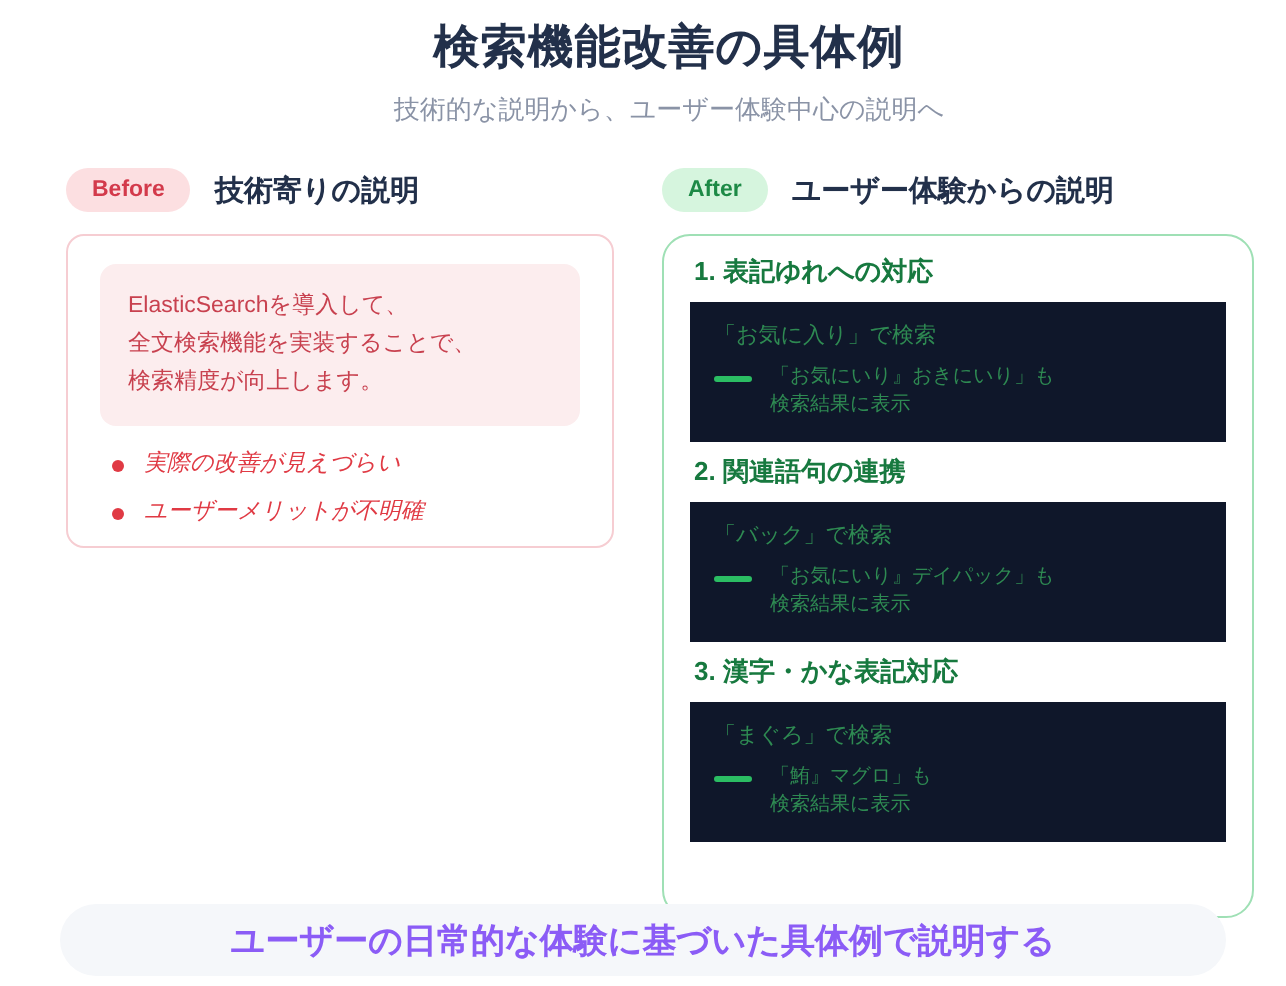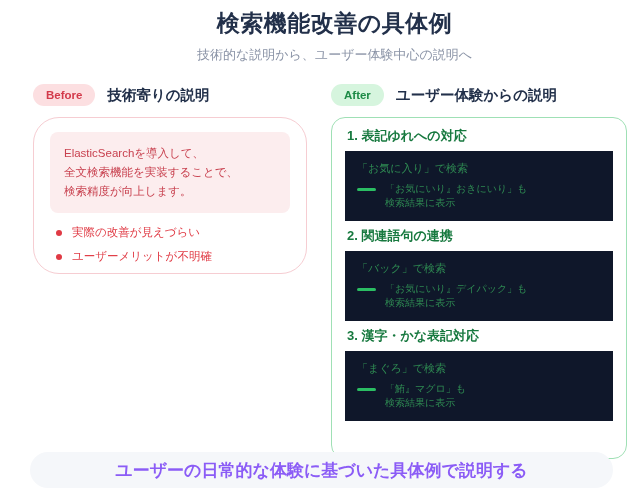--- a/index.html
+++ b/index.html
@@ -79,21 +79,21 @@
   }
 
   
   .card-before {
     position: absolute;
     left: 33px;
     top: 117px;
     width: 274px;
     height: 157px;
     border: 1px solid #f6cdd2;
-    border-radius: 26px;
+    border-radius: 9px;
     background: #ffffff;
     padding: 14px 16px 12px 16px;
   }
 
   .before-quote {
     background: #fcedee;
     border-radius: 8px;
     padding: 12px 14px;
     color: #c8414f;
     font-size: 11.5px;
@@ -117,20 +117,21 @@
     height: 6px;
     border-radius: 50%;
     background: #e03a44;
     flex: none;
   }
 
   .bullet-text {
     font-size: 11.5px;
     color: #e03a44;
     line-height: 15px;
+    font-style: italic;
   }
 
   
   .card-after {
     position: absolute;
     left: 331px;
     top: 117px;
     width: 296px;
     height: 342px;
     border: 1px solid #9fe0b5;

